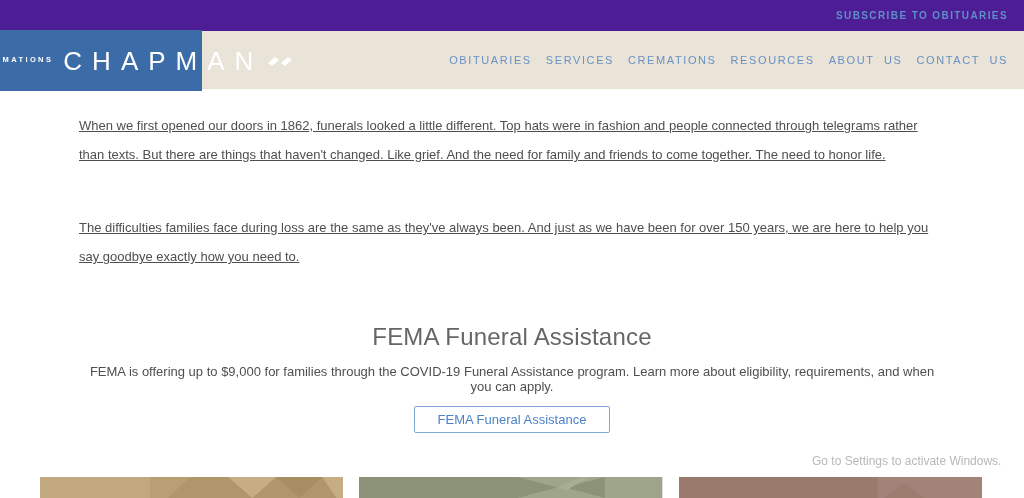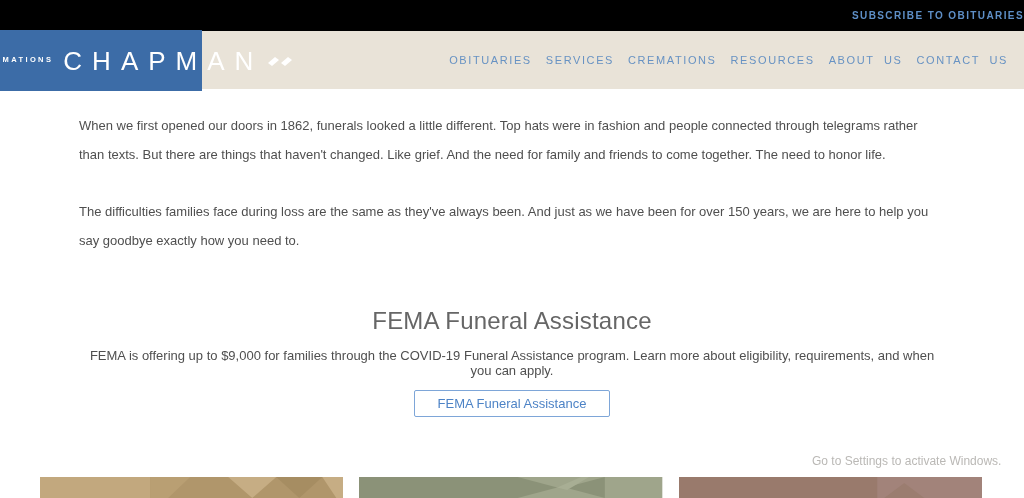--- a/index.html
+++ b/index.html
@@ -15,21 +15,21 @@
     --watermark-gray:#b4b2af;
     --watermark-gray2:#bab8b5;
   }
   *{margin:0;padding:0;box-sizing:border-box;}
   html,body{width:1024px;height:498px;overflow:hidden;background:#fff;
     font-family:"Liberation Sans", sans-serif;}
   body{position:relative;}
 
   
   .topbar{height:31px;display:flex;align-items:center;justify-content:flex-end;
-    background:#000000;}
+    padding-right:16px;background:#4c1d95;}
   .subscribe-link{font-size:10px;letter-spacing:1.4px;color:var(--link-blue);
     text-decoration:none;font-weight:600;cursor:pointer;}
 
   
   .header{position:relative;height:58px;background:var(--header-beige);}
   .logo{position:absolute;left:0;top:-1px;width:202px;height:61px;
     background:var(--logo-blue);display:flex;flex-direction:row;
     align-items:center;justify-content:center;cursor:pointer;}
   .logo-tagline{color:#fff;font-size:7.5px;font-weight:700;letter-spacing:2.4px;
     margin-bottom:2px;white-space:nowrap;}
@@ -39,22 +39,22 @@
 
   .nav{position:absolute;right:16px;top:0;height:58px;display:flex;
     align-items:center;gap:14px;}
   .nav-item{font-size:11px;letter-spacing:1.6px;word-spacing:5px;
     color:var(--nav-blue);text-decoration:none;cursor:pointer;white-space:nowrap;}
 
   
   .page-title{margin:57px 0 0 79px;font-family:"Liberation Serif", serif;
     font-weight:400;font-size:25px;color:var(--heading-gray);letter-spacing:0.4px;}
   .intro-p{margin:22px 79px 0 79px;max-width:868px;font-size:13px;
-    line-height:29px;color:var(--body-gray);}
-  .intro-p + .intro-p{margin-top:28px;}
+    line-height:29px;color:var(--body-gray);text-decoration:underline;}
+  .intro-p + .intro-p{margin-top:44px;}
 
   .fema-title{margin-top:52px;text-align:center;font-size:24px;font-weight:400;
     color:var(--fema-gray);letter-spacing:0.2px;}
   .fema-desc{margin:13px auto 0;text-align:center;font-size:13px;
     color:var(--body-gray);max-width:860px;}
   .fema-button-row{display:flex;justify-content:center;margin-top:12px;}
   .fema-button{background:#fff;border:1px solid var(--button-border);
     color:var(--button-blue);font-size:13px;padding:5px 23px;cursor:pointer;
     border-radius:2px;font-family:"Liberation Sans", sans-serif;}
 

